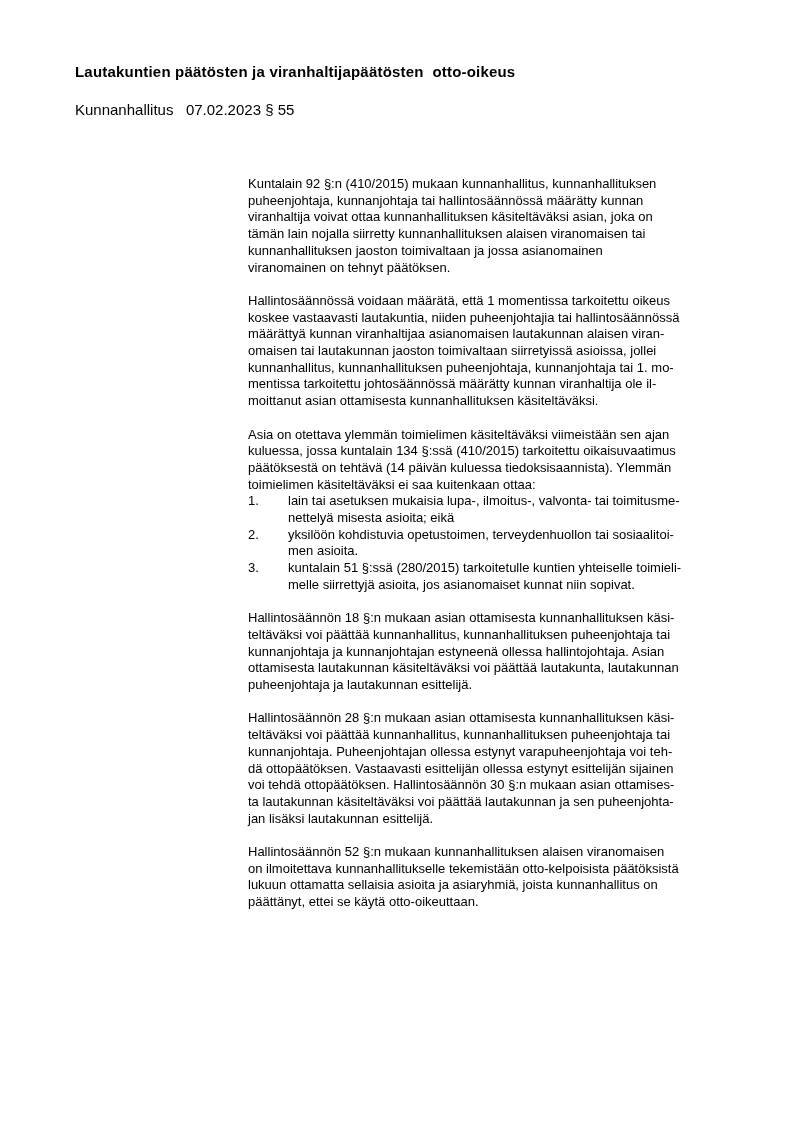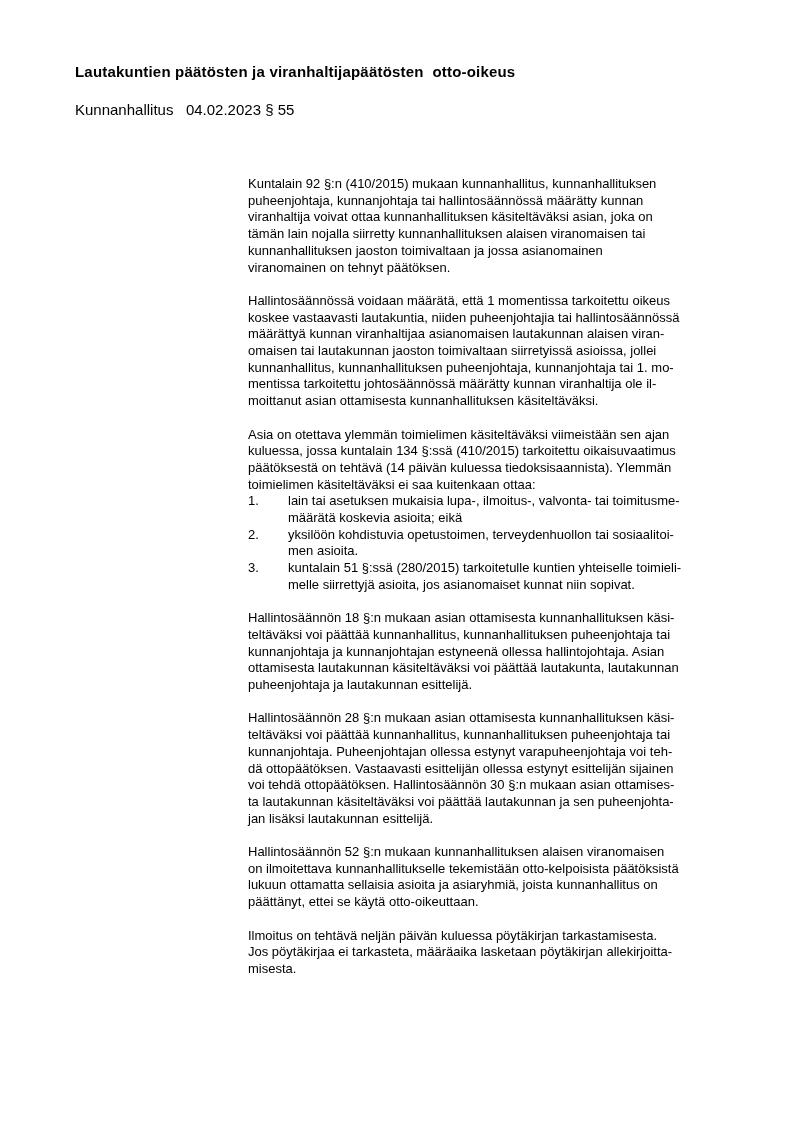--- a/index.html
+++ b/index.html
@@ -68,21 +68,21 @@
     white-space: pre-wrap;
   }
 </style>
 </head>
 <body>
 
 <div class="page">
 
   <div class="doc-title">Lautakuntien päätösten ja viranhaltijapäätösten  otto-oikeus</div>
 
-  <div class="doc-subtitle">Kunnanhallitus   04.02.2023 § 55</div>
+  <div class="doc-subtitle">Kunnanhallitus   07.02.2023 § 55</div>
 
   <div class="content">
 
 
     <p class="para">Kuntalain 92 §:n (410/2015) mukaan kunnanhallitus, kunnanhallituksen
 puheenjohtaja, kunnanjohtaja tai hallintosäännössä määrätty kunnan
 viranhaltija voivat ottaa kunnanhallituksen käsiteltäväksi asian, joka on
 tämän lain nojalla siirretty kunnanhallituksen alaisen viranomaisen tai
 kunnanhallituksen jaoston toimivaltaan ja jossa asianomainen
 viranomainen on tehnyt päätöksen.</p>
@@ -97,21 +97,21 @@
 
     <p class="para no-gap">Asia on otettava ylemmän toimielimen käsiteltäväksi viimeistään sen ajan
 kuluessa, jossa kuntalain 134 §:ssä (410/2015) tarkoitettu oikaisuvaatimus
 päätöksestä on tehtävä (14 päivän kuluessa tiedoksisaannista). Ylemmän
 toimielimen käsiteltäväksi ei saa kuitenkaan ottaa:</p>
 
     <div class="numbered-list">
       <div class="list-item">
         <span class="num">1.</span>
         <span class="text">lain tai asetuksen mukaisia lupa-, ilmoitus-, valvonta- tai toimitusme-
-määrätä koskevia asioita; eikä</span>
+nettelyä misesta asioita; eikä</span>
       </div>
       <div class="list-item">
         <span class="num">2.</span>
         <span class="text">yksilöön kohdistuvia opetustoimen, terveydenhuollon tai sosiaalitoi-
 men asioita.</span>
       </div>
       <div class="list-item">
         <span class="num">3.</span>
         <span class="text">kuntalain 51 §:ssä (280/2015) tarkoitetulle kuntien yhteiselle toimieli-
 melle siirrettyjä asioita, jos asianomaiset kunnat niin sopivat.</span>
@@ -130,18 +130,15 @@
 dä ottopäätöksen. Vastaavasti esittelijän ollessa estynyt esittelijän sijainen
 voi tehdä ottopäätöksen. Hallintosäännön 30 §:n mukaan asian ottamises-
 ta lautakunnan käsiteltäväksi voi päättää lautakunnan ja sen puheenjohta-
 jan lisäksi lautakunnan esittelijä.</p>
 
     <p class="para">Hallintosäännön 52 §:n mukaan kunnanhallituksen alaisen viranomaisen
 on ilmoitettava kunnanhallitukselle tekemistään otto-kelpoisista päätöksistä
 lukuun ottamatta sellaisia asioita ja asiaryhmiä, joista kunnanhallitus on
 päättänyt, ettei se käytä otto-oikeuttaan.</p>
 
-    <p class="para">Ilmoitus on tehtävä neljän päivän kuluessa pöytäkirjan tarkastamisesta.
-Jos pöytäkirjaa ei tarkasteta, määräaika lasketaan pöytäkirjan allekirjoitta-
-misesta.</p>
 
   </div>
 </div>
 
 </body></html>

